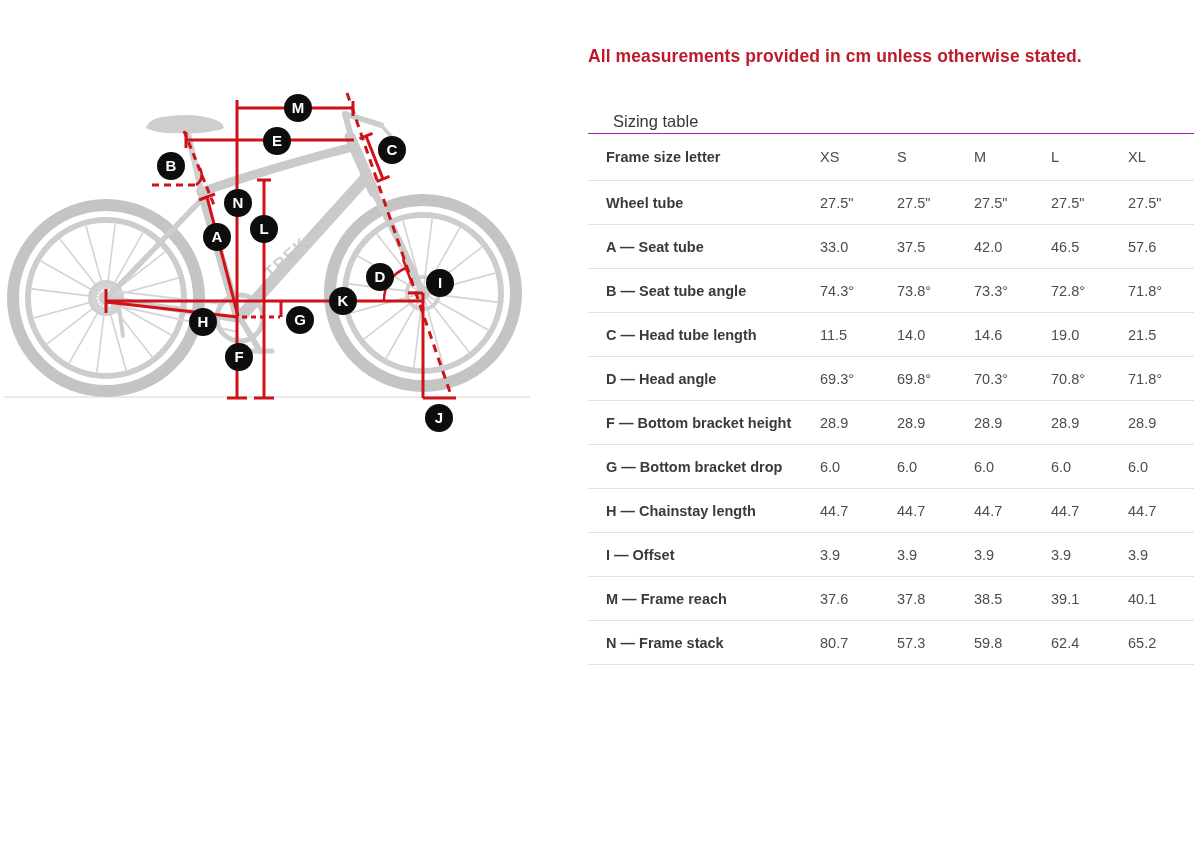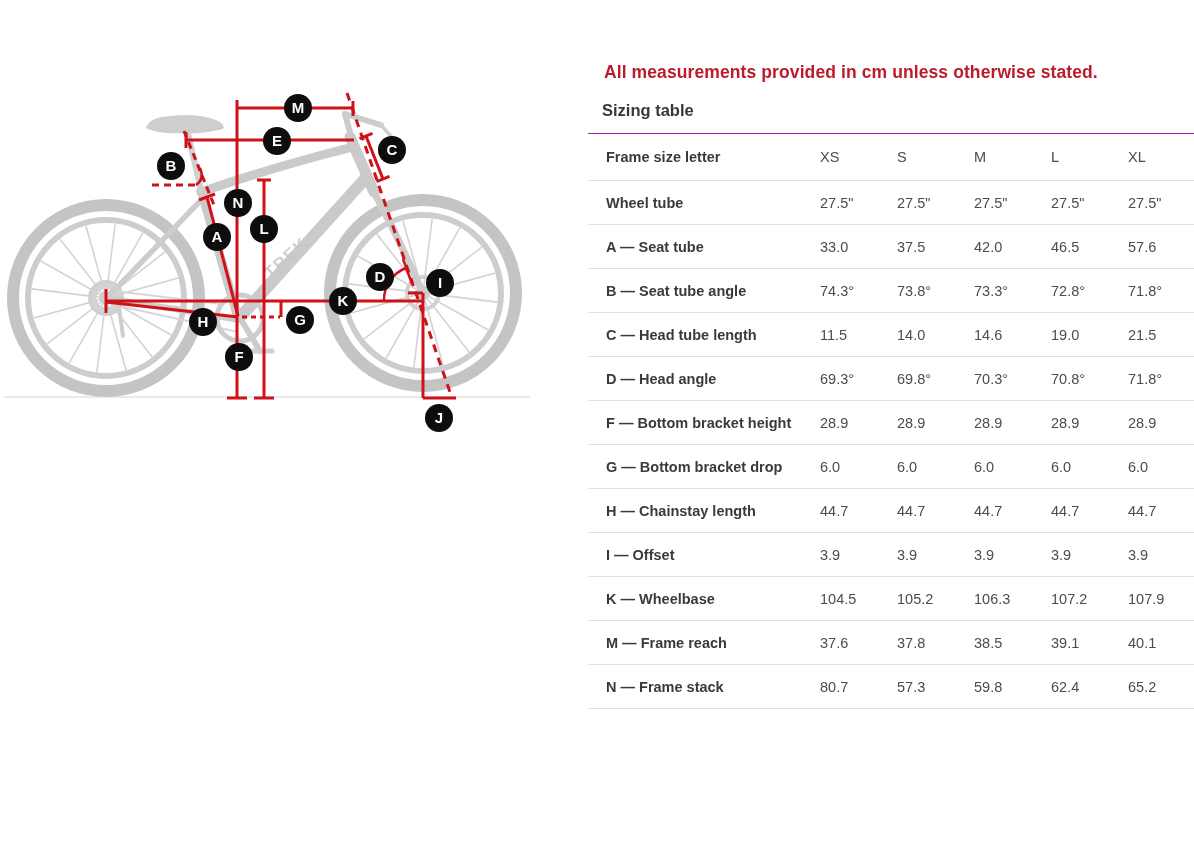--- a/index.html
+++ b/index.html
@@ -6,24 +6,24 @@
   body{width:1194px;height:852px;overflow:hidden;position:relative;
        font-family:"Liberation Sans",sans-serif;-webkit-font-smoothing:antialiased;}
   .page{position:absolute;inset:0;}
 
   
   .diagram{position:absolute;left:0;top:0;width:565px;height:450px;}
   .diagram svg{display:block;}
 
   
   .panel{position:absolute;left:588px;top:0;width:606px;height:852px;}
-  .note{position:absolute;left:0;top:44px;margin:16px;font-size:17.5px;line-height:24px;
+  .note{position:absolute;left:0;top:44px;margin:0;font-size:17.5px;line-height:24px;
         font-weight:600;letter-spacing:.1px;}
-  .title{position:absolute;left:10px;top:97px;margin:4px;font-size:16.5px;color:#383838;
-         font-weight:bold;}
+  .title{position:absolute;left:10px;top:97px;margin:15px;font-size:16.5px;color:#383838;
+         font-weight:normal;}
   .table{position:absolute;left:0;top:133px;width:606px;border-top:1px solid #a21caf;}
   .row{display:grid;grid-template-columns:214px 77px 77px 77px 77px auto;
        padding-left:18px;height:43px;align-items:center;border-bottom:1px solid #e1e1e1;
        font-size:14.5px;color:#4c4c4c;}
   .row.header{height:46px;}
   .cell{white-space:nowrap;overflow:visible;}
   .cell.label{font-weight:bold;color:#3a3a3a;padding-right:8px;}
 </style>
 </head>
 <body>
@@ -279,28 +279,20 @@
         </div>
         <div class="row">
           <div class="cell label">I — Offset</div>
           <div class="cell">3.9</div>
           <div class="cell">3.9</div>
           <div class="cell">3.9</div>
           <div class="cell">3.9</div>
           <div class="cell">3.9</div>
         </div>
         <div class="row">
-          <div class="cell label">K — Wheelbase</div>
-          <div class="cell">104.5</div>
-          <div class="cell">105.2</div>
-          <div class="cell">106.3</div>
-          <div class="cell">107.2</div>
-          <div class="cell">107.9</div>
-        </div>
-        <div class="row">
           <div class="cell label">M — Frame reach</div>
           <div class="cell">37.6</div>
           <div class="cell">37.8</div>
           <div class="cell">38.5</div>
           <div class="cell">39.1</div>
           <div class="cell">40.1</div>
         </div>
         <div class="row">
           <div class="cell label">N — Frame stack</div>
           <div class="cell">80.7</div>

